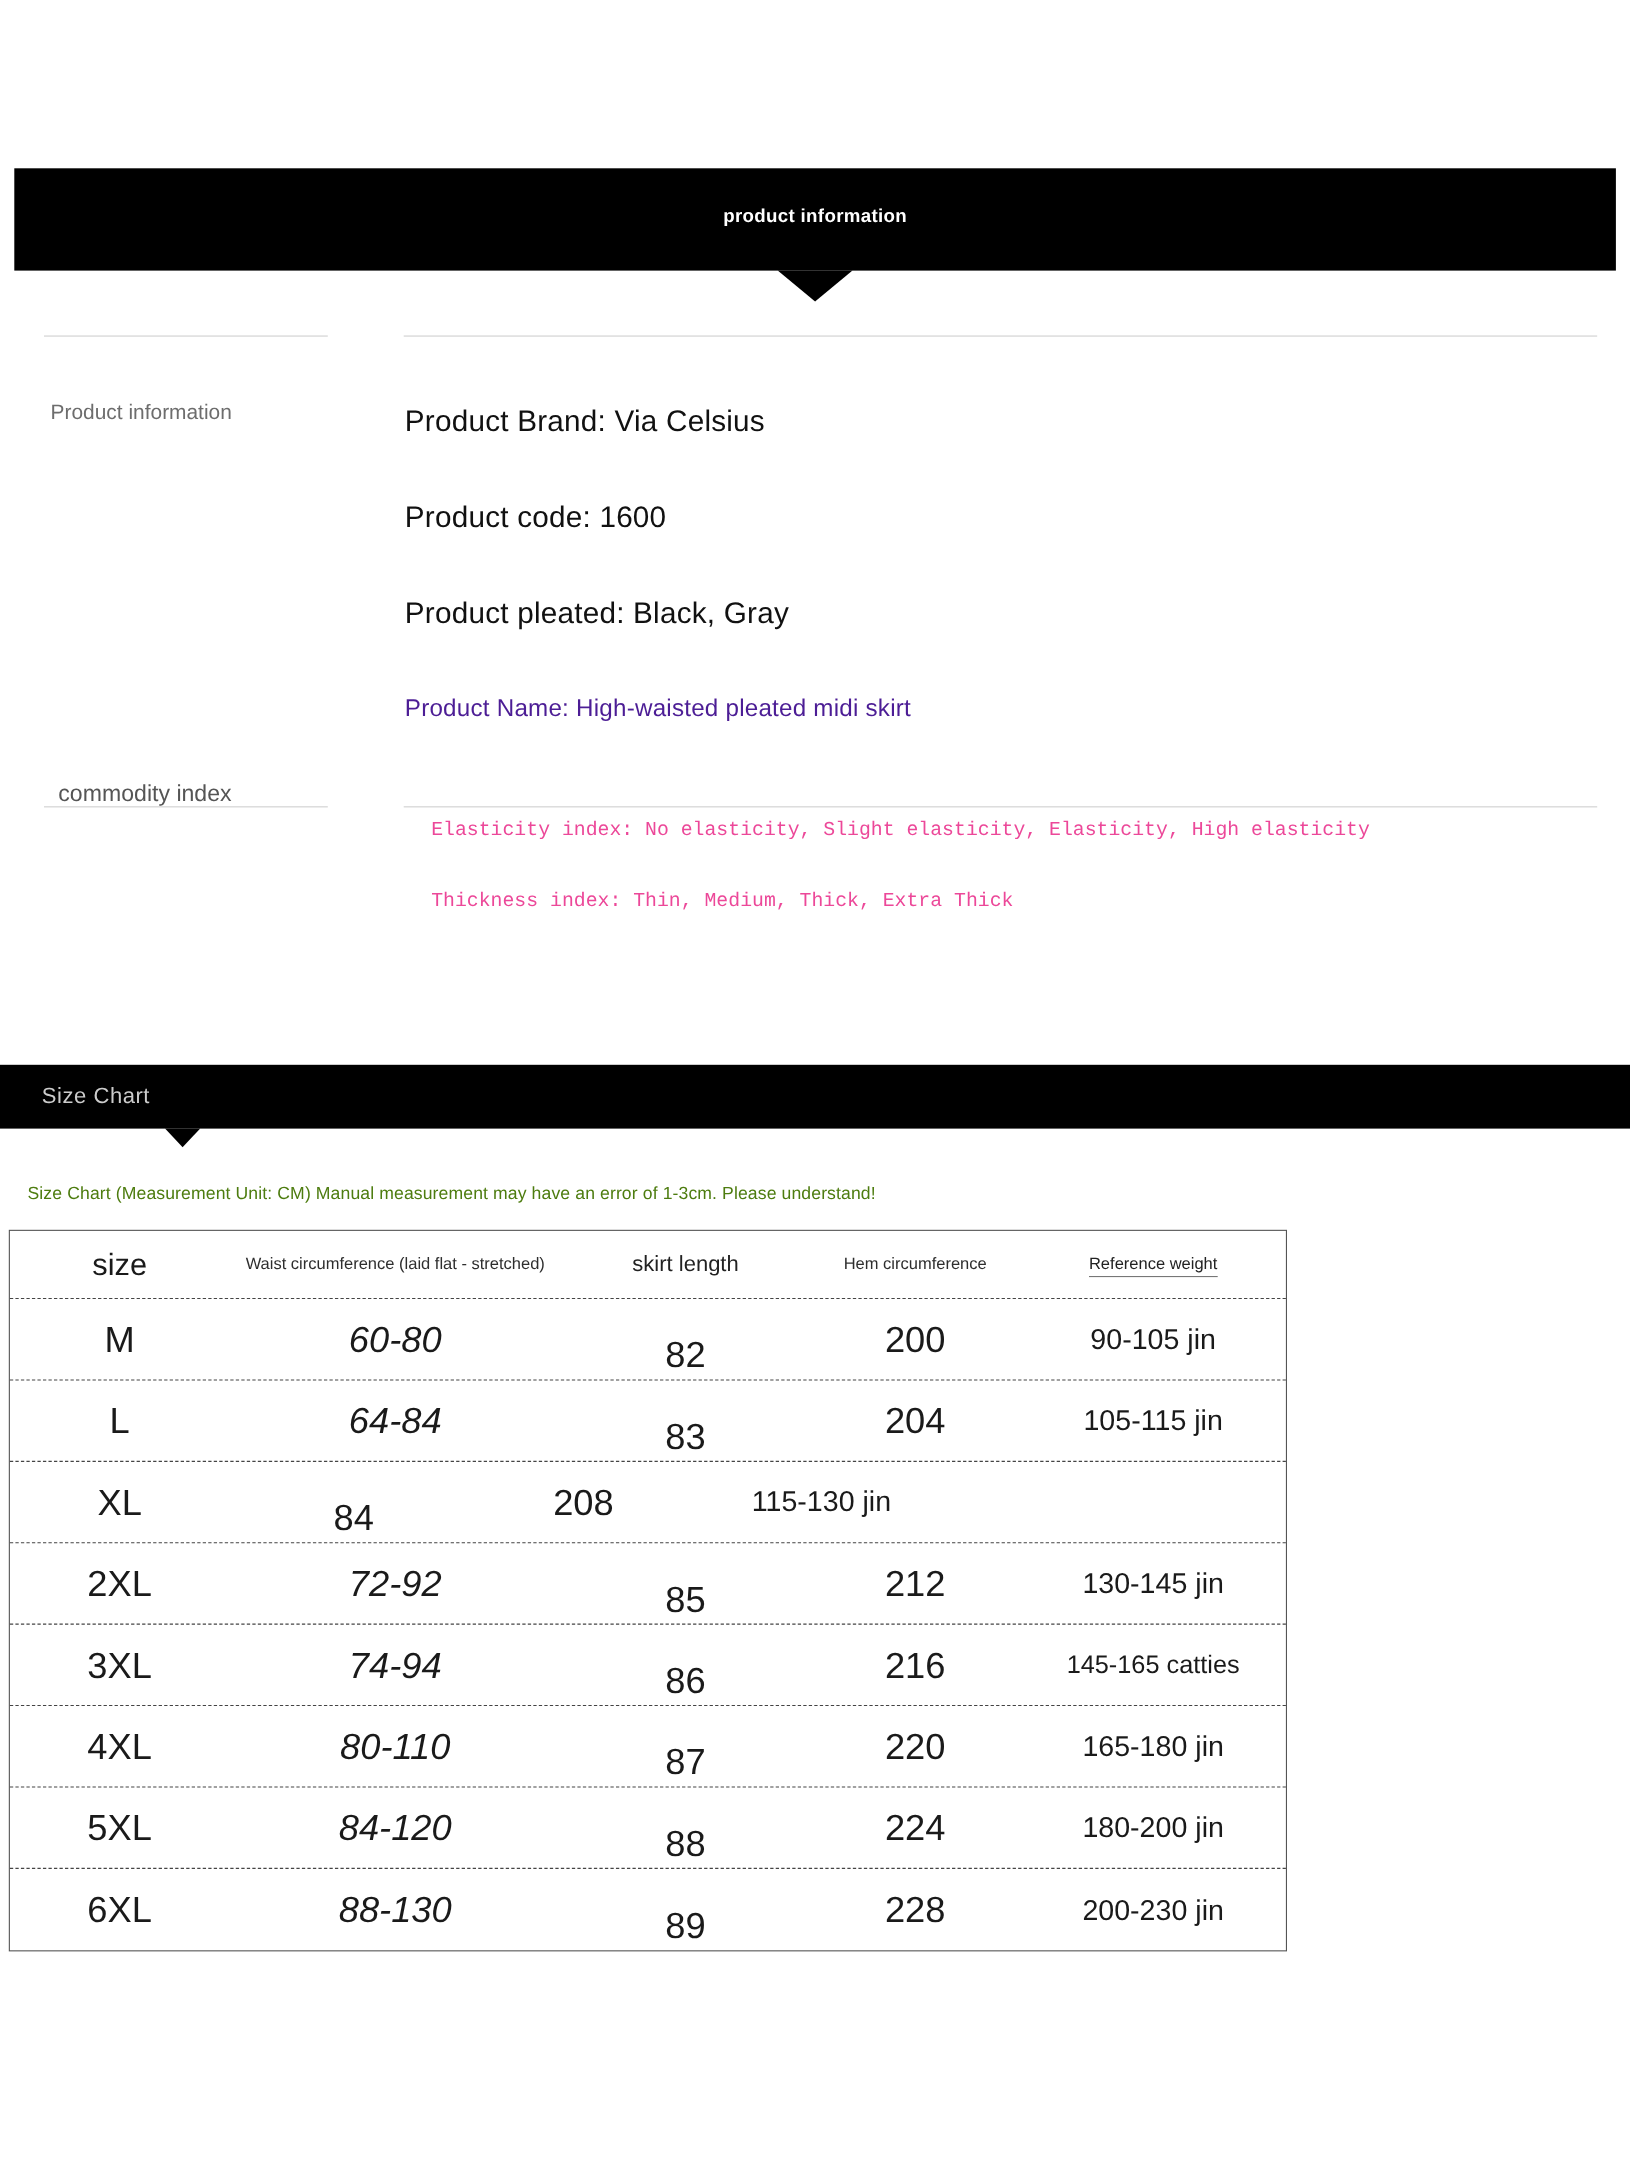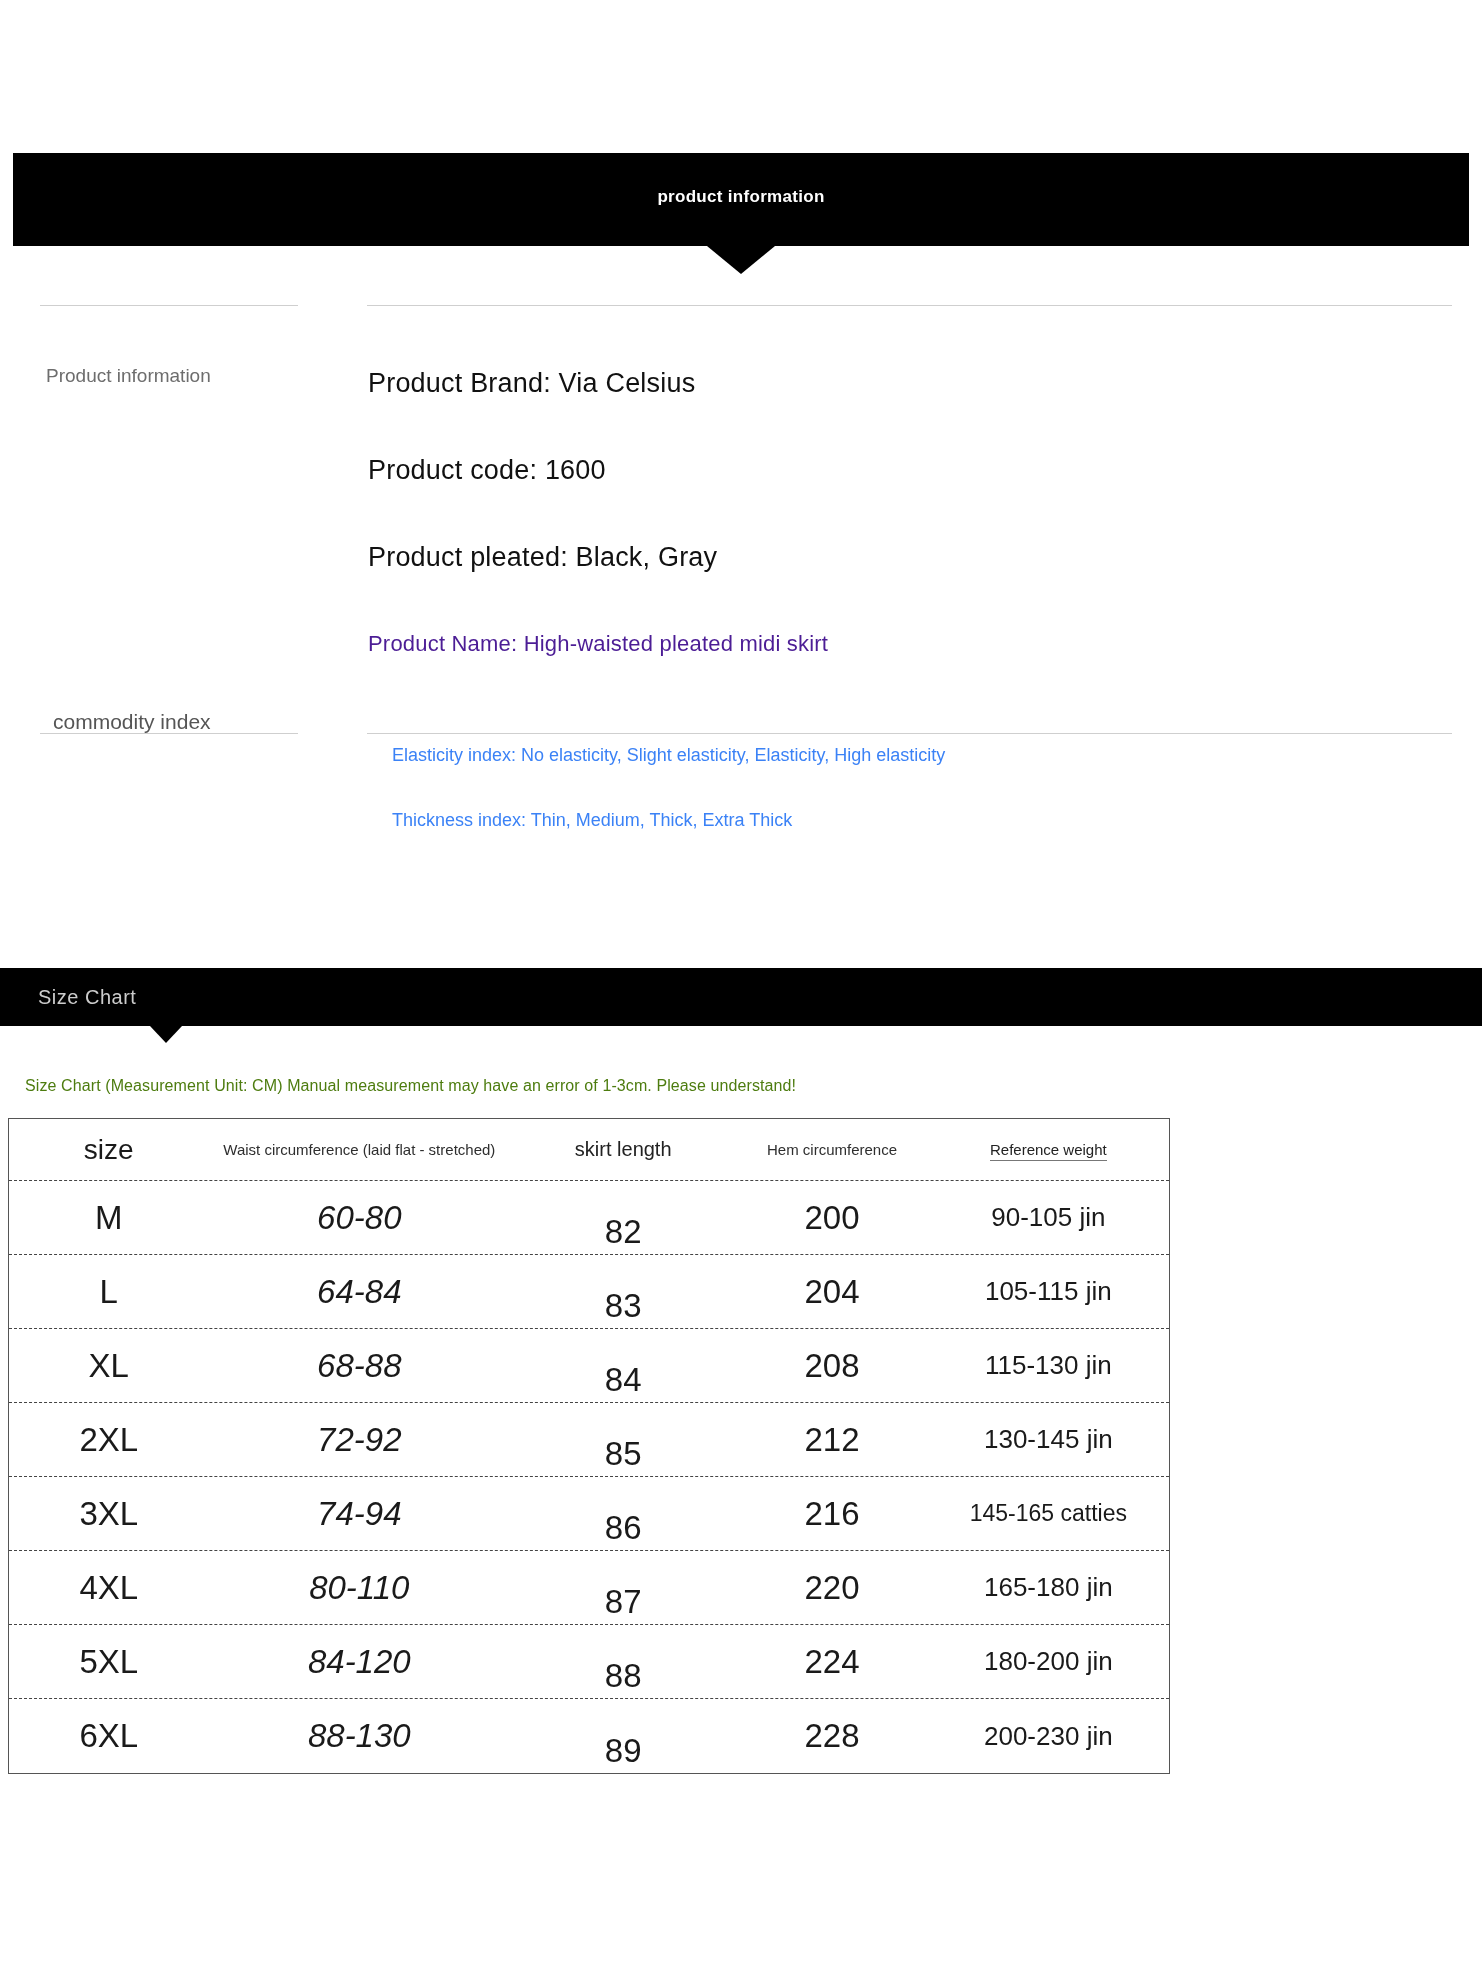--- a/index.html
+++ b/index.html
@@ -94,21 +94,22 @@
   }
   .il-1 { top: 63px; }
   .il-2 { top: 150px; }
   .il-3 { top: 237px; }
   .il-4 { top: 326px; }
 
   .index-line {
     position: absolute;
     left: 392px;
     font-size: 18px;
-    color: #3b82f6;
+    color: #ec4899;
+    font-family: Liberation Mono, monospace;
   }
   .idx-1 { top: 440px; }
   .idx-2 { top: 505px; }
 
   
   .size-header-wrap {
     position: absolute;
     left: 0;
     top: 968px;
     width: 1482px;
@@ -263,21 +264,20 @@
   <div class="st-row body">
     <div class="st-cell c-size">L</div>
     <div class="st-cell c-waist">64-84</div>
     <div class="st-cell c-skirt">83</div>
     <div class="st-cell c-hem">204</div>
     <div class="st-cell c-weight">105-115 jin</div>
   </div>
 
   <div class="st-row body">
     <div class="st-cell c-size">XL</div>
-    <div class="st-cell c-waist">68-88</div>
     <div class="st-cell c-skirt">84</div>
     <div class="st-cell c-hem">208</div>
     <div class="st-cell c-weight">115-130 jin</div>
   </div>
 
   <div class="st-row body">
     <div class="st-cell c-size">2XL</div>
     <div class="st-cell c-waist">72-92</div>
     <div class="st-cell c-skirt">85</div>
     <div class="st-cell c-hem">212</div>

